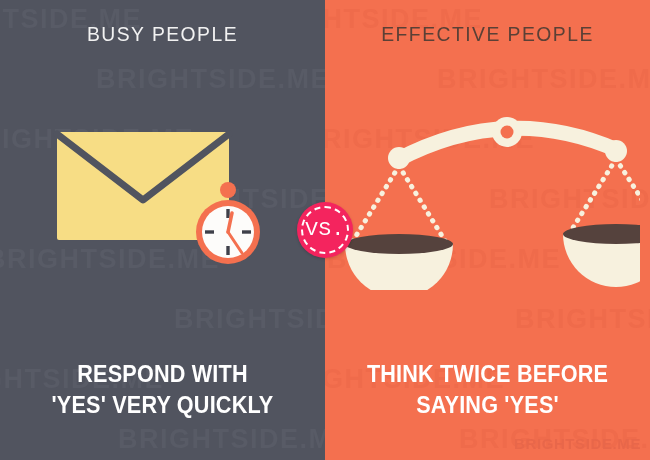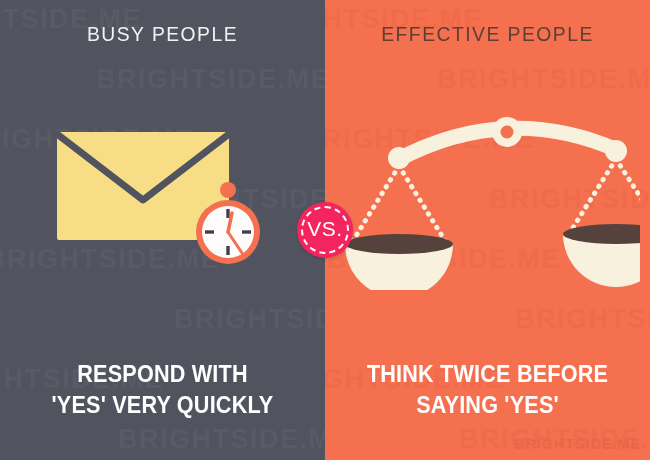--- a/index.html
+++ b/index.html
@@ -84,20 +84,21 @@
   .vs-badge {
     position: absolute;
     left: 297px;
     top: 202px;
     width: 56px;
     height: 56px;
     border-radius: 50%;
     background: #f4245e;
     box-shadow: 0 1px 3px rgba(0,0,0,0.18);
     z-index: 5;
+    font-family: Liberation Mono, monospace;
   }
   .vs-ring {
     position: absolute;
     left: 4px;
     top: 4px;
     width: 44px;
     height: 44px;
     border-radius: 50%;
     border: 2px dashed #ffffff;
   }

